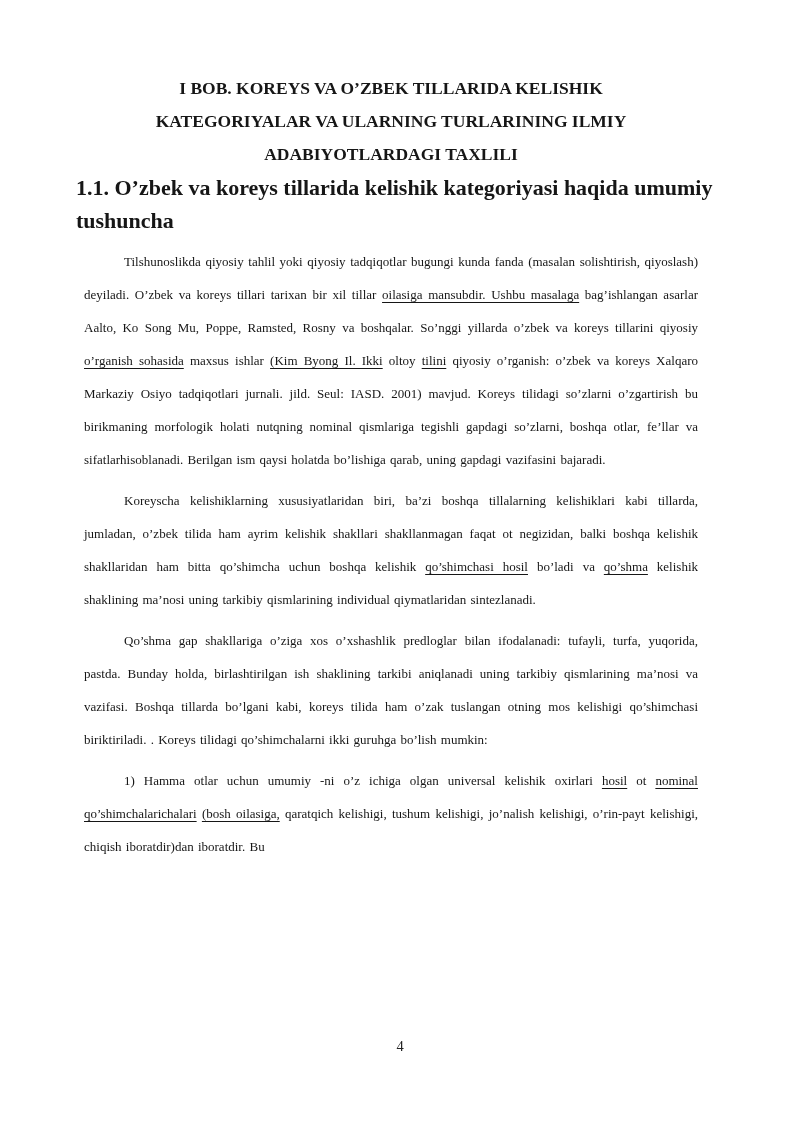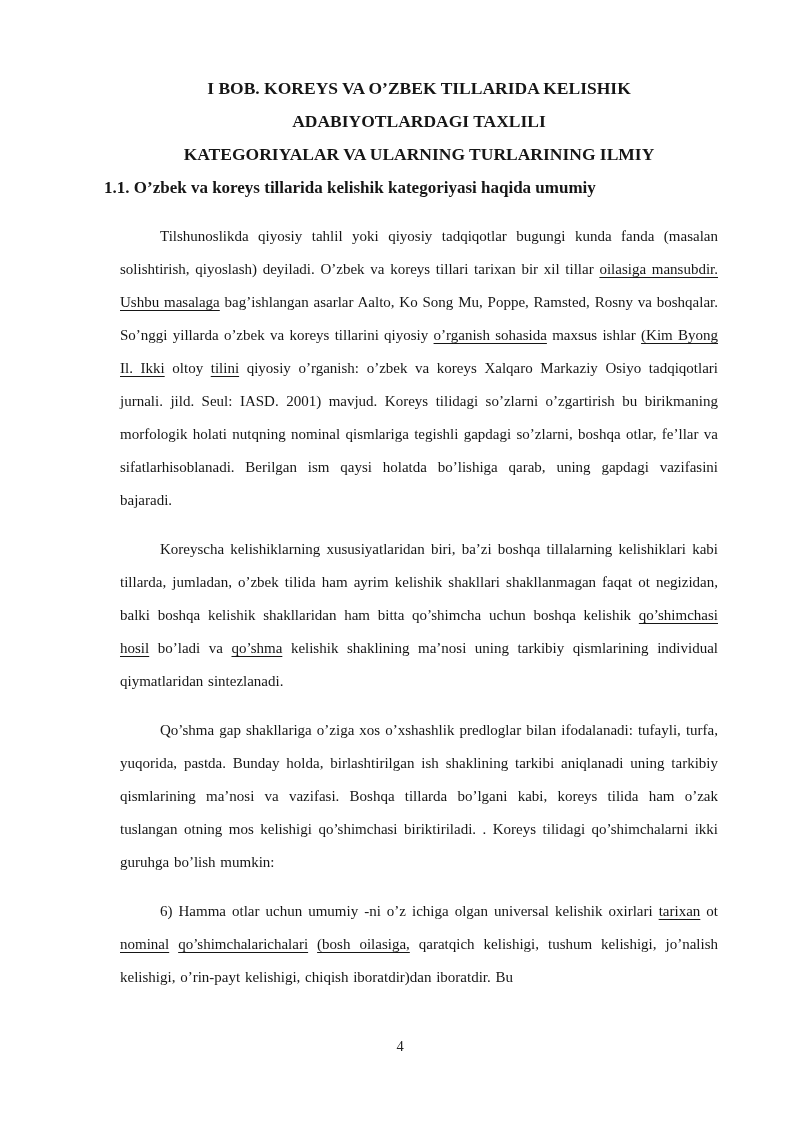--- a/index.html
+++ b/index.html
@@ -14,40 +14,40 @@
     margin: 0 auto;
     background: #ffffff;
     color: #161616;
     font-family: "Liberation Serif", "DejaVu Serif", serif;
     overflow: hidden;
     box-sizing: border-box;
   }
   .content {
     position: absolute;
     top: 72px;
-    left: 104px;
+    left: 76px;
     width: 630px;
   }
   .heading-line {
     text-align: center;
     font-weight: bold;
     font-size: 17.5px;
     line-height: 33px;
     white-space: nowrap;
   }
   .subheading-line {
     text-align: left;
     font-weight: bold;
-    font-size: 17px;
+    font-size: 22px;
     line-height: 33px;
     white-space: nowrap;
   }
   .body-text p {
-    margin: 16px;
-    font-size: 15px;
+    margin: 8px;
+    font-size: 13px;
     line-height: 33px;
     text-align: justify;
     text-indent: 40px;
     word-spacing: 1px;
   }
   .body-text u {
     text-decoration: underline;
     text-decoration-thickness: 1px;
     text-underline-offset: 3px;
   }
@@ -61,27 +61,28 @@
     color: #222222;
   }
 </style>
 </head>
 <body>
 
 <div class="page">
   <div class="content">
     <div id="chapter-heading">
         <div class="heading-line">I BOB. KOREYS VA O’ZBEK TILLARIDA KELISHIK</div>
+        <div class="heading-line">KATEGORIYALAR VA ULARNING TURLARINING ILMIY</div>
         <div class="heading-line">ADABIYOTLARDAGI TAXLILI</div>
-        <div class="heading-line">KATEGORIYALAR VA ULARNING TURLARINING ILMIY</div>
       </div>
     <div id="section-heading">
         <div class="subheading-line">1.1. O’zbek va koreys tillarida kelishik kategoriyasi haqida umumiy</div>
+        <div class="subheading-line">tushuncha</div>
       </div>
     <div id="document-body" class="body-text">
         <p><span>Tilshunoslikda qiyosiy tahlil yoki qiyosiy tadqiqotlar bugungi kunda fanda (masalan solishtirish, qiyoslash) deyiladi. O’zbek va koreys tillari tarixan bir xil tillar </span><u>oilasiga mansubdir. Ushbu masalaga</u><span> bag’ishlangan asarlar Aalto, Ko Song Mu, Poppe, Ramsted, Rosny va boshqalar. So’nggi yillarda o’zbek va koreys tillarini qiyosiy </span><u>o’rganish sohasida</u><span> maxsus ishlar </span><u>(Kim Byong Il. Ikki</u><span> oltoy </span><u>tilini</u><span> qiyosiy o’rganish: o’zbek va koreys Xalqaro Markaziy Osiyo tadqiqotlari jurnali. jild. Seul: IASD. 2001) mavjud. Koreys tilidagi so’zlarni o’zgartirish bu birikmaning morfologik holati nutqning nominal qismlariga tegishli gapdagi so’zlarni, boshqa otlar, fe’llar va sifatlarhisoblanadi. Berilgan ism qaysi holatda bo’lishiga qarab, uning gapdagi vazifasini bajaradi.</span></p>
         <p><span>Koreyscha kelishiklarning xususiyatlaridan biri, ba’zi boshqa tillalarning kelishiklari kabi tillarda, jumladan, o’zbek tilida ham ayrim kelishik shakllari shakllanmagan faqat ot negizidan, balki boshqa kelishik shakllaridan ham bitta qo’shimcha uchun boshqa kelishik </span><u>qo’shimchasi hosil</u><span> bo’ladi va </span><u>qo’shma</u><span> kelishik shaklining ma’nosi uning tarkibiy qismlarining individual qiymatlaridan sintezlanadi.</span></p>
         <p><span>Qo’shma gap shakllariga o’ziga xos o’xshashlik predloglar bilan ifodalanadi: tufayli, turfa, yuqorida, pastda. Bunday holda, birlashtirilgan ish shaklining tarkibi aniqlanadi uning tarkibiy qismlarining ma’nosi va vazifasi. Boshqa tillarda bo’lgani kabi, koreys tilida ham o’zak tuslangan otning mos kelishigi qo’shimchasi biriktiriladi. . Koreys tilidagi qo’shimchalarni ikki guruhga bo’lish mumkin:</span></p>
-        <p><span>6) Hamma otlar uchun umumiy -ni o’z ichiga olgan universal kelishik oxirlari </span><u>tarixan</u><span> ot </span><u>nominal</u><span> </span><u>qo’shimchalarichalari</u><span> </span><u>(bosh oilasiga,</u><span> qaratqich kelishigi, tushum kelishigi, jo’nalish kelishigi, o’rin-payt kelishigi, chiqish iboratdir)dan iboratdir. Bu</span></p>
+        <p><span>1) Hamma otlar uchun umumiy -ni o’z ichiga olgan universal kelishik oxirlari </span><u>hosil</u><span> ot </span><u>nominal</u><span> </span><u>qo’shimchalarichalari</u><span> </span><u>(bosh oilasiga,</u><span> qaratqich kelishigi, tushum kelishigi, jo’nalish kelishigi, o’rin-payt kelishigi, chiqish iboratdir)dan iboratdir. Bu</span></p>
       </div>
   </div>
   <div class="page-number">4</div>
 </div>
 
 </body></html>

